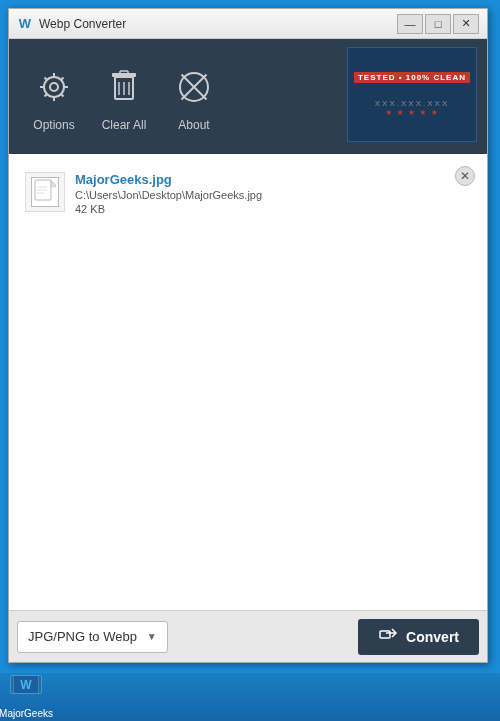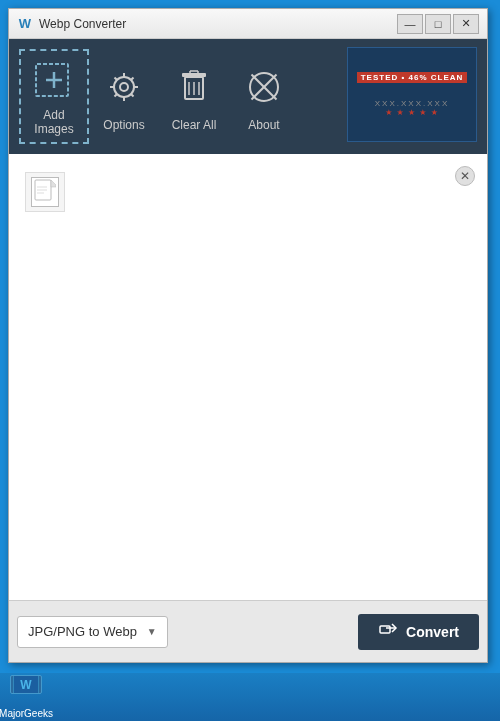--- a/index.html
+++ b/index.html
@@ -272,21 +272,21 @@
       align-items: center;
       justify-content: center;
       cursor: pointer;
       font-size: 12px;
       color: #555;
       border: 1px solid #bbb;
     }
 
     
     .bottom-bar {
-      height: 62px;
+      height: 52px;
       background: #e8e8e8;
       border-top: 1px solid #ccc;
       display: flex;
       align-items: center;
       padding: 0 8px;
       flex-shrink: 0;
     }
     .format-select {
       height: 32px;
       background: white;
@@ -341,30 +341,20 @@
     <span class="title-bar-text">Webp Converter</span>
     <div class="title-bar-buttons">
       <div class="title-btn">—</div>
       <div class="title-btn">□</div>
       <div class="title-btn close">✕</div>
     </div>
   </div>
 
   <div class="toolbar">
 
-    <div class="toolbar-btn active">
-      <div class="toolbar-icon-wrap">
-        <svg class="icon-svg" viewBox="0 0 44 44" fill="none" xmlns="http://www.w3.org/2000/svg">
-          <rect x="4" y="6" width="32" height="32" rx="1" stroke="#7fb3cc" stroke-width="2" fill="none" stroke-dasharray="4 2"></rect>
-          <line x1="22" y1="14" x2="22" y2="30" stroke="#7fb3cc" stroke-width="2.5"></line>
-          <line x1="14" y1="22" x2="30" y2="22" stroke="#7fb3cc" stroke-width="2.5"></line>
-        </svg>
-      </div>
-      <span class="toolbar-label">Add Images</span>
-    </div>
 
     <div class="toolbar-btn">
       <div class="toolbar-icon-wrap">
         <svg class="icon-svg" viewBox="0 0 44 44" fill="none" xmlns="http://www.w3.org/2000/svg">
           <circle cx="22" cy="22" r="10" stroke="#ccc" stroke-width="2" fill="none"></circle>
           <circle cx="22" cy="22" r="4" stroke="#ccc" stroke-width="2" fill="none"></circle>
           <line x1="22" y1="8" x2="22" y2="12" stroke="#ccc" stroke-width="2"></line>
           <line x1="22" y1="32" x2="22" y2="36" stroke="#ccc" stroke-width="2"></line>
           <line x1="8" y1="22" x2="12" y2="22" stroke="#ccc" stroke-width="2"></line>
           <line x1="32" y1="22" x2="36" y2="22" stroke="#ccc" stroke-width="2"></line>
@@ -398,41 +388,46 @@
         <svg class="icon-svg" viewBox="0 0 44 44" fill="none" xmlns="http://www.w3.org/2000/svg">
           <circle cx="22" cy="22" r="14" stroke="#ccc" stroke-width="2" fill="none"></circle>
           <line x1="9.5" y1="9.5" x2="34.5" y2="34.5" stroke="#ccc" stroke-width="2"></line>
           <line x1="34.5" y1="9.5" x2="9.5" y2="34.5" stroke="#ccc" stroke-width="2"></line>
         </svg>
       </div>
       <span class="toolbar-label">About</span>
     </div>
 
     <div class="ad-banner">
-      <div class="ad-badge">TESTED • 46% CLEAN</div>
+      <div class="ad-badge">TESTED • 100% CLEAN</div>
       <div class="ad-sublabel">XXX.XXX.XXX</div>
       <div class="ad-stars">★ ★ ★ ★ ★</div>
     </div>
 
   </div>
 
   <div class="content">
 
     <div class="file-item">
       <div class="file-icon">
         <div class="file-icon-inner">
           <svg width="22" height="26" viewBox="0 0 22 26" fill="none">
             <rect x="1" y="1" width="16" height="20" rx="1" fill="white" stroke="#bbb" stroke-width="1"></rect>
             <line x1="3" y1="8" x2="13" y2="8" stroke="#ddd" stroke-width="1"></line>
             <line x1="3" y1="11" x2="13" y2="11" stroke="#ddd" stroke-width="1"></line>
             <line x1="3" y1="14" x2="10" y2="14" stroke="#ddd" stroke-width="1"></line>
             <polygon points="17,1 22,6 22,8 17,8 17,1" fill="#e0e0e0" stroke="#bbb" stroke-width="0.5"></polygon>
           </svg>
         </div>
       </div>
+      <div class="file-info">
+        <div class="file-name">MajorGeeks.jpg</div>
+        <div class="file-path">C:\Users\Jon\Desktop\MajorGeeks.jpg</div>
+        <div class="file-size">42 KB</div>
+      </div>
       <div class="remove-btn">✕</div>
     </div>
 
   </div>
 
   <div class="bottom-bar">
     <div class="format-select">
       <span>JPG/PNG to Webp</span>
       <span class="format-select-arrow">▼</span>
     </div>

